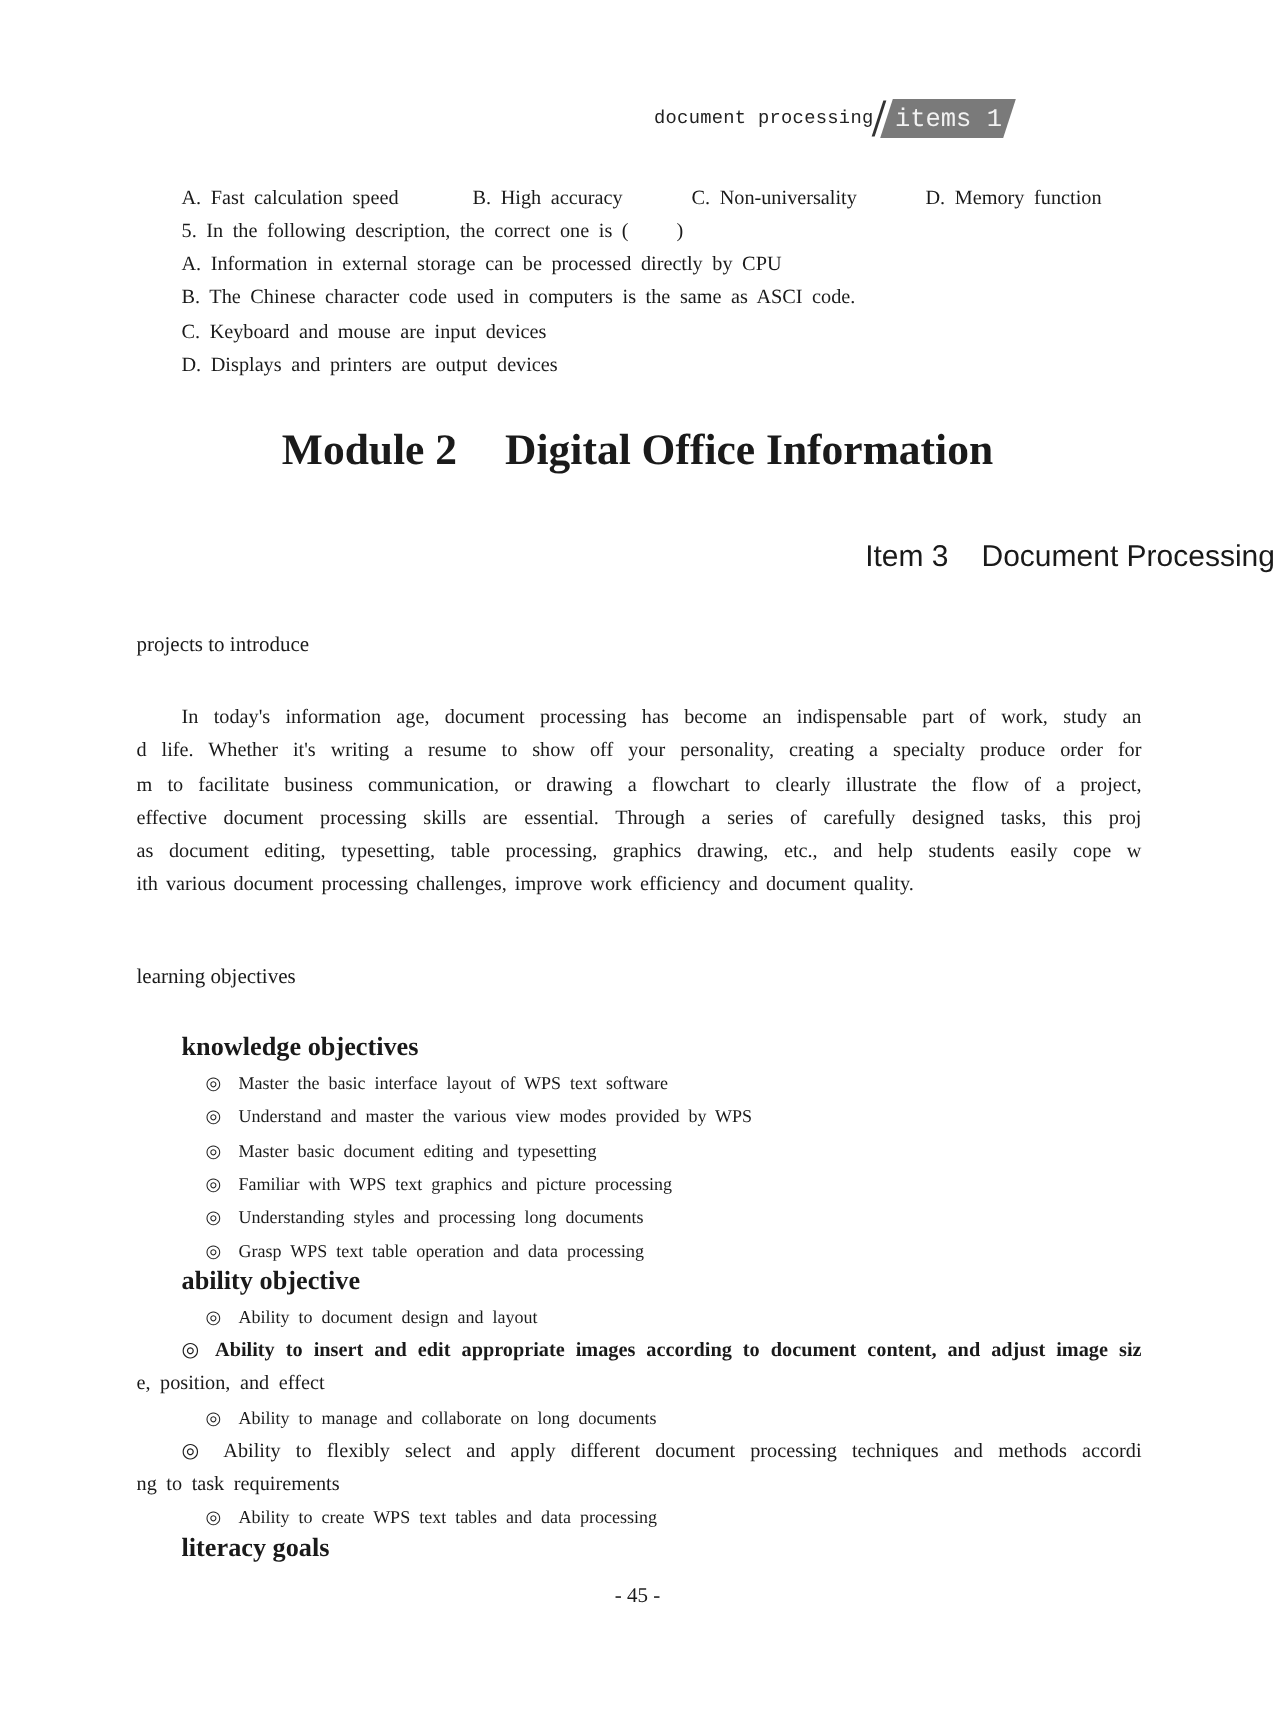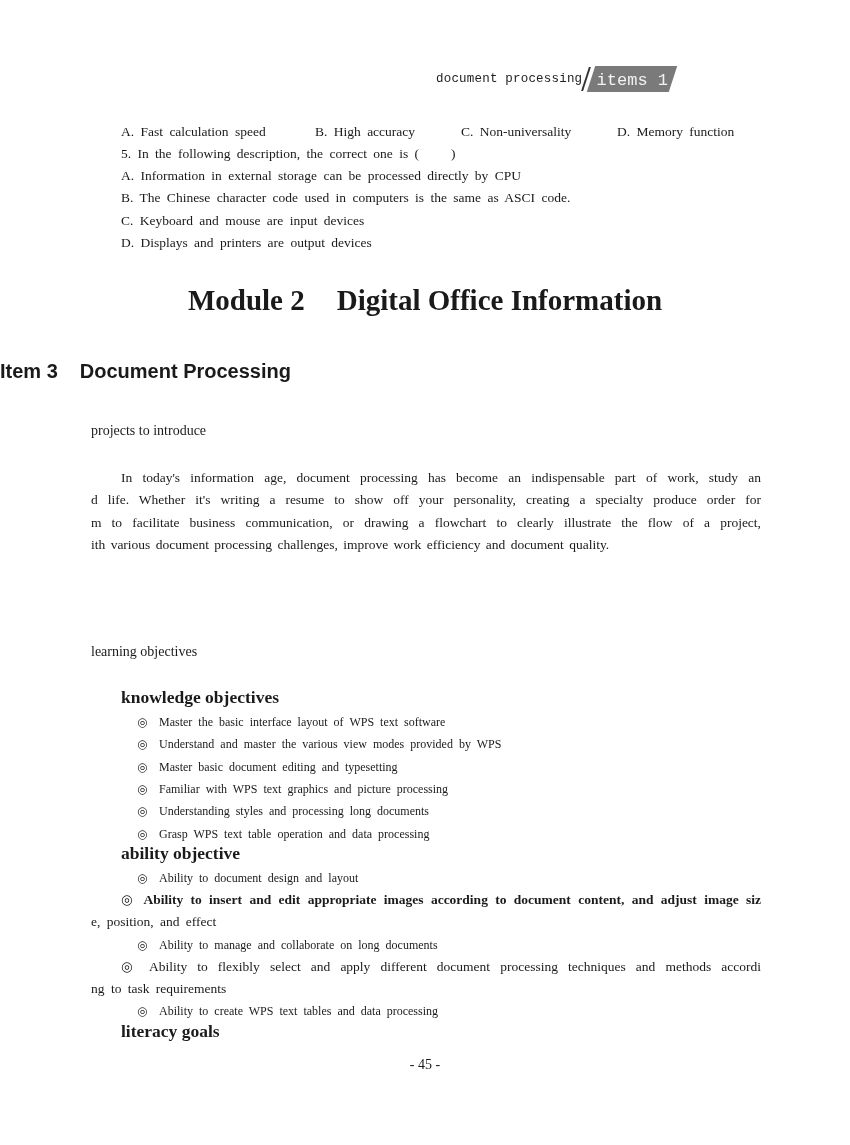--- a/index.html
+++ b/index.html
@@ -15,21 +15,21 @@
   .rh-tab { position: relative; width: 82px; height: 26px; margin-left: 0px; }
   .rh-tab::before { content: ""; position: absolute; inset: 0; background: #7a7a7a; transform: skewX(-18deg); }
   .rh-tab span { position: absolute; left: 0; right: 0; top: 5px; text-align: center; color: #f2f2f2; font-size: 17px; }
 
   .line { position: absolute; font-size: 13.5px; line-height: 16px; white-space: pre; word-spacing: 3px; }
   .opts { display: flex; }
   .opts span { display: inline-block; }
 
   .module-title { position: absolute; top: 284px; left: 0; width: 850px; text-align: center; font-size: 29px; font-weight: bold; }
   .module-title .gap { display: inline-block; width: 32px; }
-  .item-title { position: absolute; top: 360px; left: 0; width: 850px; text-align: left; font-size: 20px; font-weight: bold; }
+  .item-title { position: absolute; top: 360px; left: 0; width: 850px; text-align: right; font-size: 20px; font-weight: normal; }
   .item-title .gap { display: inline-block; width: 22px; }
 
   .section-h { position: absolute; left: 91px; font-size: 14px; }
   .para { position: absolute; left: 91px; width: 670px; font-size: 13.5px; line-height: 22.3px; text-align: justify; text-align-last: left; word-spacing: 2px; }
   .para .row { display: block; white-space: nowrap; text-align: justify; text-align-last: justify; }
   .para .row.last { text-align-last: left; }
   .sub-h { position: absolute; left: 121px; font-size: 17.5px; font-weight: bold; }
   .bullet { position: absolute; left: 137px; font-size: 12px; line-height: 16px; white-space: nowrap; word-spacing: 3px; }
   .bullet .mark { display: inline-block; width: 22px; }
   .wrap-row { position: absolute; font-size: 13.5px; line-height: 16px; white-space: nowrap; text-align: justify; text-align-last: justify; }
@@ -65,20 +65,22 @@
 
 <div class="item-title sans">
   <span>Item 3</span><span class="gap"></span><span>Document Processing</span>
 </div>
 
 <div class="section-h serif" style="top:423px;">projects to introduce</div>
 <div class="para serif" style="top:467px;">
   <span class="row" style="padding-left:30px">In today's information age, document processing has become an indispensable part of work, study an</span>
   <span class="row">d life. Whether it's writing a resume to show off your personality, creating a specialty produce order for</span>
   <span class="row">m to facilitate business communication, or drawing a flowchart to clearly illustrate the flow of a project,</span>
+  <span class="row"> effective document processing skills are essential. Through a series of carefully designed tasks, this proj</span>
+  <span class="row">as document editing, typesetting, table processing, graphics drawing, etc., and help students easily cope w</span>
   <span class="row last">ith various document processing challenges, improve work efficiency and document quality.</span>
 </div>
 
 <div class="section-h serif" style="top:644px;">learning objectives</div>
 
 <div class="sub-h serif" style="top:687px;">knowledge objectives</div>
 <div class="bullet serif" style="top:714px;"><span class="mark">◎</span><span>Master the basic interface layout of WPS text software</span></div>
 <div class="bullet serif" style="top:736px;"><span class="mark">◎</span><span>Understand and master the various view modes provided by WPS</span></div>
 <div class="bullet serif" style="top:759px;"><span class="mark">◎</span><span>Master basic document editing and typesetting</span></div>
 <div class="bullet serif" style="top:781px;"><span class="mark">◎</span><span>Familiar with WPS text graphics and picture processing</span></div>

